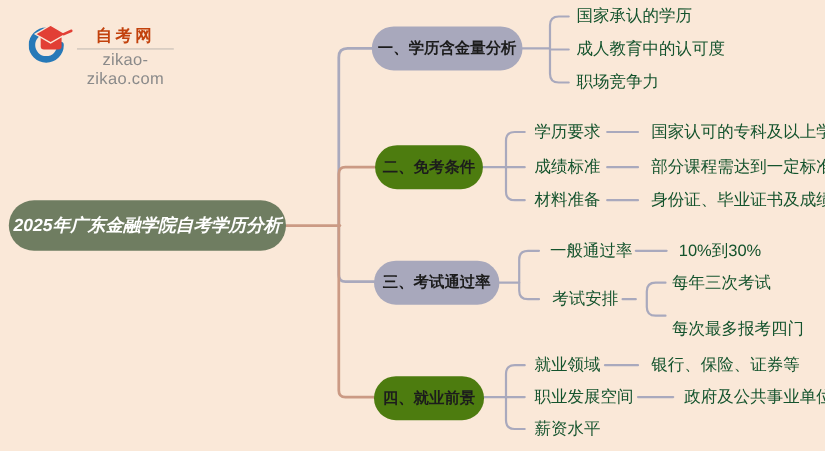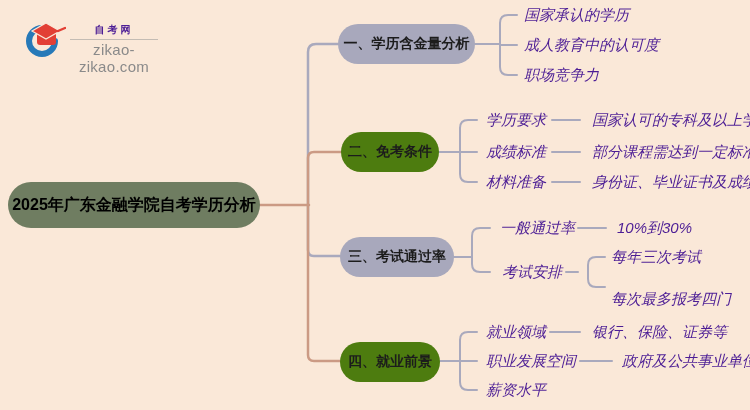--- a/index.html
+++ b/index.html
@@ -4,38 +4,38 @@
 <style>
   html,body{margin:0;padding:0;}
   body{
     width:750px;height:410px;position:relative;overflow:hidden;
     background:#fae8d8;
     font-family:"Liberation Sans","DejaVu Sans",sans-serif;
   }
   svg.connectors{position:absolute;left:0;top:0;pointer-events:none;}
   .root{
     position:absolute;left:8px;top:182px;width:252px;height:46px;
-    border-radius:23px;background:#6f7d61;color:#000000;
+    border-radius:23px;background:#6f7d61;color:#ffffff;
     font-weight:bold;font-size:16px;display:flex;align-items:center;
-    justify-content:center;white-space:nowrap;z-index:2;
+    justify-content:center;white-space:nowrap;z-index:2;font-style:italic;
   }
   .pill{
     position:absolute;height:40px;border-radius:20px;display:flex;
     align-items:center;justify-content:center;font-weight:bold;
     font-size:14px;color:#1c1c1c;white-space:nowrap;z-index:2;
   }
   .pill.gray{background:#a8a8bc;}
   .pill.salmon{background:#4d7c0f;}
   .child{
-    position:absolute;font-size:15px;color:#4c1d95;white-space:nowrap;
-    transform:translateY(-50%);z-index:2;font-style:italic;
+    position:absolute;font-size:15px;color:#14532d;white-space:nowrap;
+    transform:translateY(-50%);z-index:2;
   }
   .logo{position:absolute;left:26px;top:20px;display:flex;align-items:flex-start;}
   .logo-text{margin-left:4px;width:88px;text-align:center;}
-  .logo-title{font-size:10px;font-weight:bold;color:#4c1d95;letter-spacing:3px;padding-top:3px;}
+  .logo-title{font-size:15px;font-weight:bold;color:#c2410c;letter-spacing:3px;padding-top:3px;}
   .logo-divider{border-top:1px solid #c4bcb4;margin:2px 0 1px 0;}
   .logo-domain{font-size:15px;color:#8a8a8a;letter-spacing:0.3px;}
 </style>
 </head>
 <body>
 
 <svg class="connectors" width="750" height="410" viewBox="0 0 750 410">
   <g fill="none" stroke-linecap="round">
 
     <path d="M308,205 V52 Q308,44 316,44 H338" stroke="#a9a9bd" stroke-width="2.5"></path>

